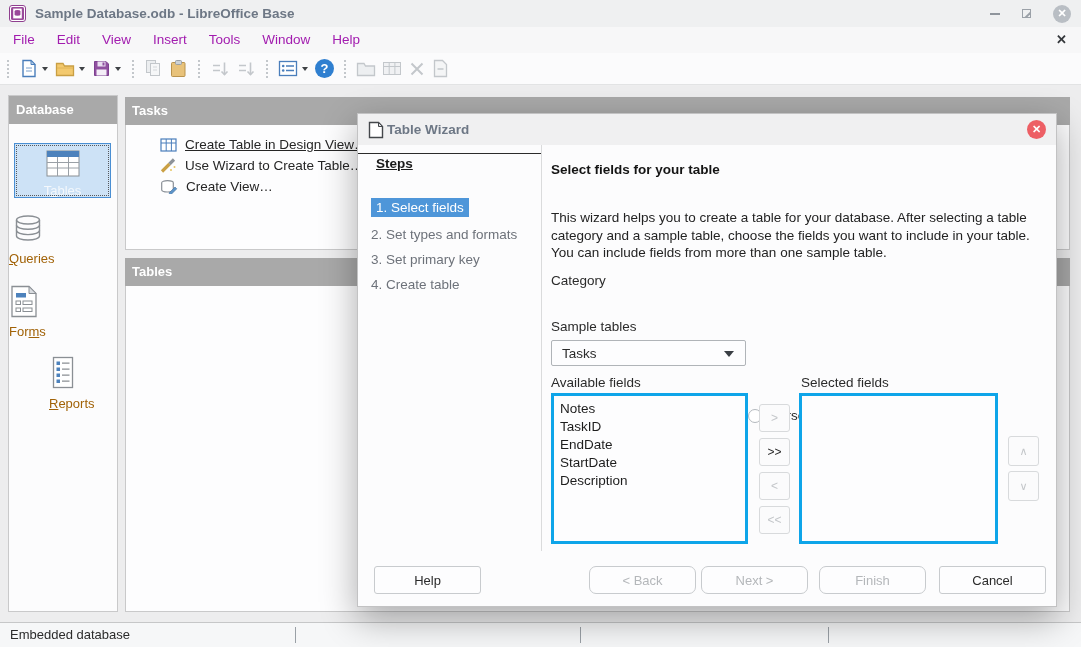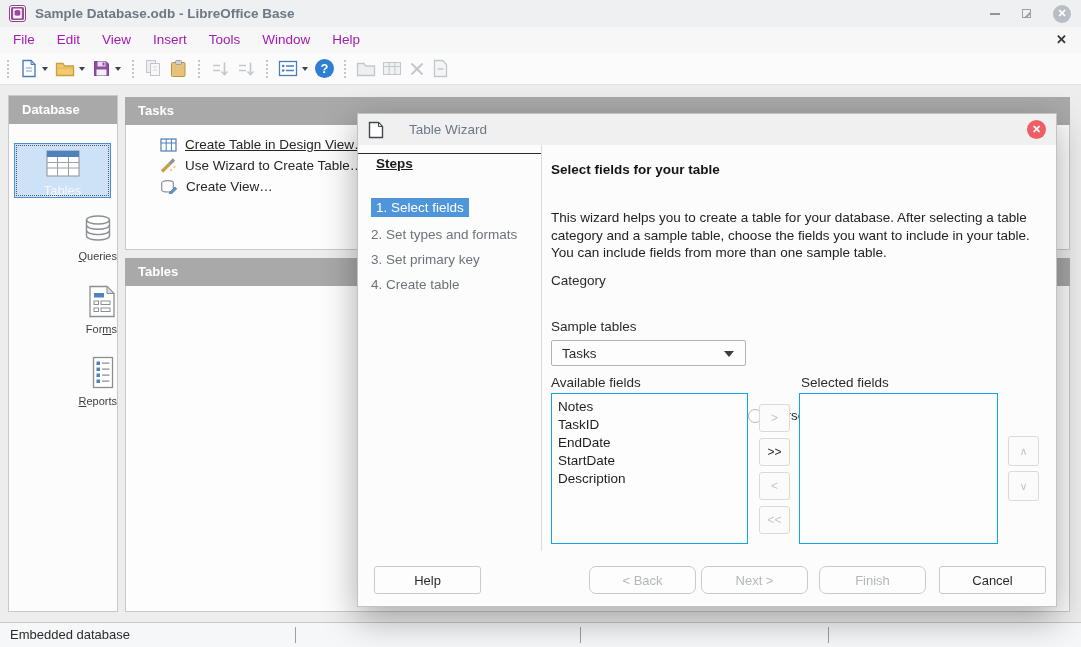--- a/index.html
+++ b/index.html
@@ -23,60 +23,60 @@
   .menu-item{padding:0 11px;font-size:13.5px;color:#a21caf;line-height:26px;}
   .menu-close{position:absolute;right:14px;top:0;line-height:26px;font-size:13px;color:#34373b;font-weight:bold;}
   
   .toolbar{position:absolute;top:53px;left:0;width:1081px;height:32px;background:#fbfbfc;border-bottom:1px solid #e2e3e4;display:flex;align-items:center;}
   .grip{width:0;height:18px;border-left:2px dotted #c3c7cb;margin:0 7px;}
   .tbtn{height:26px;display:flex;align-items:center;justify-content:center;padding:0 3px;}
   .caret{width:0;height:0;border-left:3.5px solid transparent;border-right:3.5px solid transparent;border-top:4px solid #3f4246;margin:0 4px 0 1px;}
   .help-circle{width:19px;height:19px;border-radius:50%;background:#2f7fd0;color:#fff;font-weight:bold;font-size:13px;display:flex;align-items:center;justify-content:center;}
   
   .content-bg{position:absolute;top:85px;left:0;width:1081px;height:537px;background:#ededee;}
-  .panel-header{height:28px;background:#a9a9a9;color:#fff;font-weight:bold;font-size:13px;line-height:28px;padding-left:13px;}
+  .panel-header{height:28px;background:#a9a9a9;color:#fff;font-weight:bold;font-size:13px;line-height:28px;padding-left:7px;}
   .sidebar{position:absolute;left:8px;top:95px;width:110px;height:517px;background:#fcfcfd;border:1px solid #c9c9ca;}
-  .side-item{position:absolute;left:0;width:108px;text-align:right;font-size:11px;color:#404040;}
+  .side-item{position:absolute;left:0;width:108px;text-align:left;font-size:13px;color:#a16207;}
   .side-item .lbl{display:block;margin-top:3px;}
   .side-sel{position:absolute;left:5px;top:47px;width:97px;height:55px;background:#cde2f6;border:1px solid #4a8fd3;outline:1px dotted #55585c;outline-offset:-3px;text-align:center;padding-top:4px;}
   .side-sel .lbl{color:#f4f8fc;display:block;font-size:13px;margin-top:1px;}
   .u{text-decoration:underline;}
   .tasks-panel{position:absolute;left:125px;top:97px;width:945px;height:153px;}
   .tasks-body{background:#fdfdfe;border:1px solid #c9c9ca;border-top:none;height:125px;padding-top:9px;}
   .task-row{display:flex;align-items:center;gap:8px;margin-left:34px;height:21px;font-size:13.5px;color:#262626;}
   .task-row.first .t-lbl{text-decoration:underline;}
   .tables-panel{position:absolute;left:125px;top:258px;width:945px;height:354px;}
   .tables-body{background:#fdfdfe;border:1px solid #c9c9ca;border-top:none;height:326px;}
   
   .statusbar{position:absolute;left:0;bottom:0;width:1081px;height:25px;background:#f6f7f8;border-top:1px solid #c6c7c8;font-size:13px;color:#2b2b2b;}
   .status-cell{position:absolute;top:0;line-height:24px;padding-left:10px;}
   .status-sep{position:absolute;top:4px;width:1px;height:16px;background:#9aa0a6;}
   
   .dialog{position:absolute;left:357px;top:113px;width:700px;height:494px;background:#fcfcfd;border:1px solid #c2c2c3;box-shadow:0 12px 34px rgba(0,0,0,.33);z-index:10;}
   .dlg-titlebar{height:31px;background:#f0f0f1;display:flex;align-items:center;padding:0 9px;}
-  .dlg-title{margin-left:24px;font-weight:normal;font-size:13.5px;color:#6d7785;}
+  .dlg-title{margin-left:2px;font-weight:bold;font-size:13.5px;color:#6d7785;}
   .dlg-close{position:absolute;right:10px;top:6px;width:19px;height:19px;border-radius:50%;background:#ed5f65;color:#fff;font-size:11px;font-weight:bold;display:flex;align-items:center;justify-content:center;}
   .steps-col{position:absolute;left:0;top:39px;width:183px;border-top:1px solid #2b2b2b;}
   .steps-divider{position:absolute;left:183px;top:31px;width:1px;height:406px;background:#dadbdc;}
   .steps-header{position:absolute;left:18px;top:42px;font-weight:bold;font-size:13.5px;color:#1a1a1a;text-decoration:underline;}
   .step{position:absolute;left:13px;font-size:13.5px;color:#6d727a;white-space:nowrap;}
   .step.active{background:#4e96d9;color:#fff;padding:2px 5px;}
   .dlg-heading{position:absolute;left:193px;top:48px;font-weight:bold;font-size:13.5px;color:#141414;}
   .dlg-desc{position:absolute;left:193px;top:95px;width:480px;font-size:13.5px;line-height:17.5px;color:#232323;}
   .cat-label{position:absolute;left:193px;top:159px;}
   .radio-row{position:absolute;top:294px;display:flex;align-items:center;gap:8px;}
   .radio{width:14px;height:14px;border-radius:50%;}
   .radio.sel{background:#3584e4;position:relative;}
   .radio.sel::after{content:"";position:absolute;left:4.5px;top:4.5px;width:5px;height:5px;border-radius:50%;background:#fff;}
   .radio.unsel{background:#fff;border:1px solid #b3b8bd;}
   .samp-label{position:absolute;left:193px;top:205px;}
   .dropdown{position:absolute;left:193px;top:226px;width:195px;height:26px;background:#fdfdfe;border:1px solid #b0b4b8;border-radius:2px;display:flex;align-items:center;padding-left:10px;}
   .dd-caret{position:absolute;right:11px;top:10px;width:0;height:0;border-left:5px solid transparent;border-right:5px solid transparent;border-top:6px solid #3a3f44;}
   .field-label{position:absolute;top:261px;}
-  .listbox{position:absolute;top:279px;height:151px;background:#fdfdfe;border:1px solid #0ea5e9;overflow:hidden;}
+  .listbox{position:absolute;top:279px;height:151px;background:#fdfdfe;border:3px solid #0ea5e9;overflow:hidden;}
   .lb-item{font-size:13.5px;color:#1d1d1d;padding:0 6px;line-height:18px;}
   .sq-btn{position:absolute;width:31px;height:28px;background:#fbfbfc;border:1px solid #d8dadc;border-radius:3px;font-size:12px;display:flex;align-items:center;justify-content:center;color:#2b2b2b;}
   .sq-btn.dis{color:#c3c6c9;}
   .mv-btn{position:absolute;left:650px;width:31px;height:30px;background:#fbfbfc;border:1px solid #d8dadc;border-radius:3px;font-size:11px;display:flex;align-items:center;justify-content:center;color:#c3c6c9;}
   .foot-btn{position:absolute;top:452px;width:107px;height:28px;background:#fdfdfe;border:1px solid #c8cbce;border-radius:3px;font-size:13px;display:flex;align-items:center;justify-content:center;color:#2b2b2b;}
   .foot-btn.dis{color:#b4b7ba;border-radius:7px;}
   svg{display:block;}
 </style>
 </head>
 <body>

